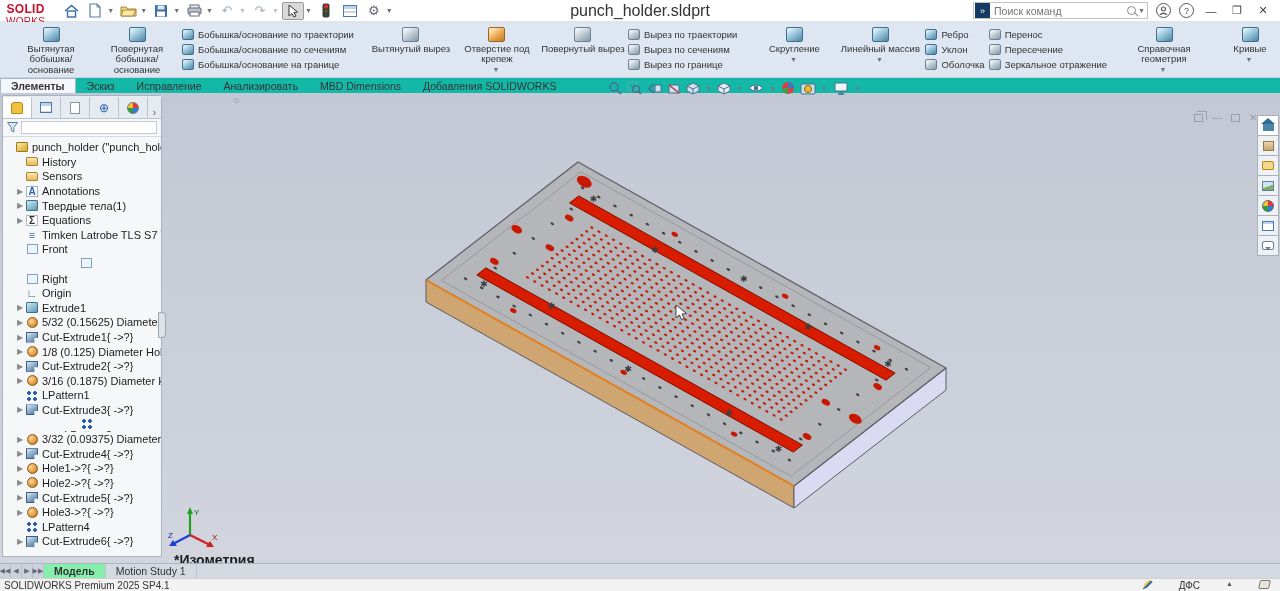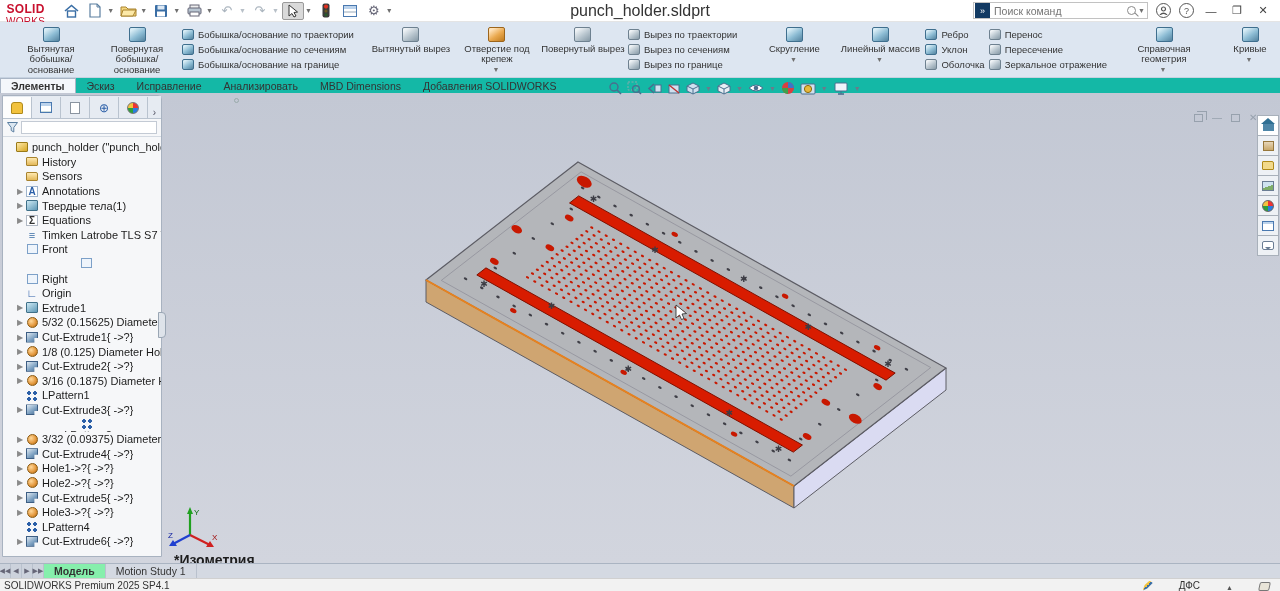--- a/index.html
+++ b/index.html
@@ -133,21 +133,21 @@
   #bottombar { left:0; top:563px; width:1280px; height:15px; background:#d4d9e2; border-top:1px solid #aab4c2;
     display:flex; align-items:stretch; z-index:6; }
   .navbtn { width:11px; display:flex; align-items:center; justify-content:center; font-size:7px; color:#667;
     border-right:1px solid #b9c1cd; background:#ccd2dc; }
   .mtab { padding:0 10px; display:flex; align-items:center; font-size:10.5px; color:#333;
     border-right:1px solid #b9c1cd; }
   .mtab.active { background:#86efac; font-weight:bold; }
   #statusbar { left:0; top:578px; width:1280px; height:13px; background:#f2f2f2; border-top:1px solid #d0d0d0;
     display:flex; align-items:center; font-size:10px; color:#333; z-index:6; }
   #statusbar .sleft { margin-left:4px; }
-  #statusbar .sright { margin-left:auto; display:flex; align-items:flex-end; gap:26px; margin-right:10px; }
+  #statusbar .sright { margin-left:auto; display:flex; align-items:flex-start; gap:26px; margin-right:10px; }
   .pencil { width:10px; height:10px; background:linear-gradient(135deg,#f2c23e 45%,#3a6ea5 45%); clip-path:polygon(0 100%,20% 45%,70% 0,100% 25%,45% 80%); }
   .stag { width:11px; height:9px; border:1px solid #777; border-radius:2px; background:#e8e4d8; transform:skewX(-12deg); }
   .scaret { font-size:7px; color:#555; }
 </style>
 </head>
 <body>
 
 <div id="app">
 
   <div id="titlebar" class="abs">

